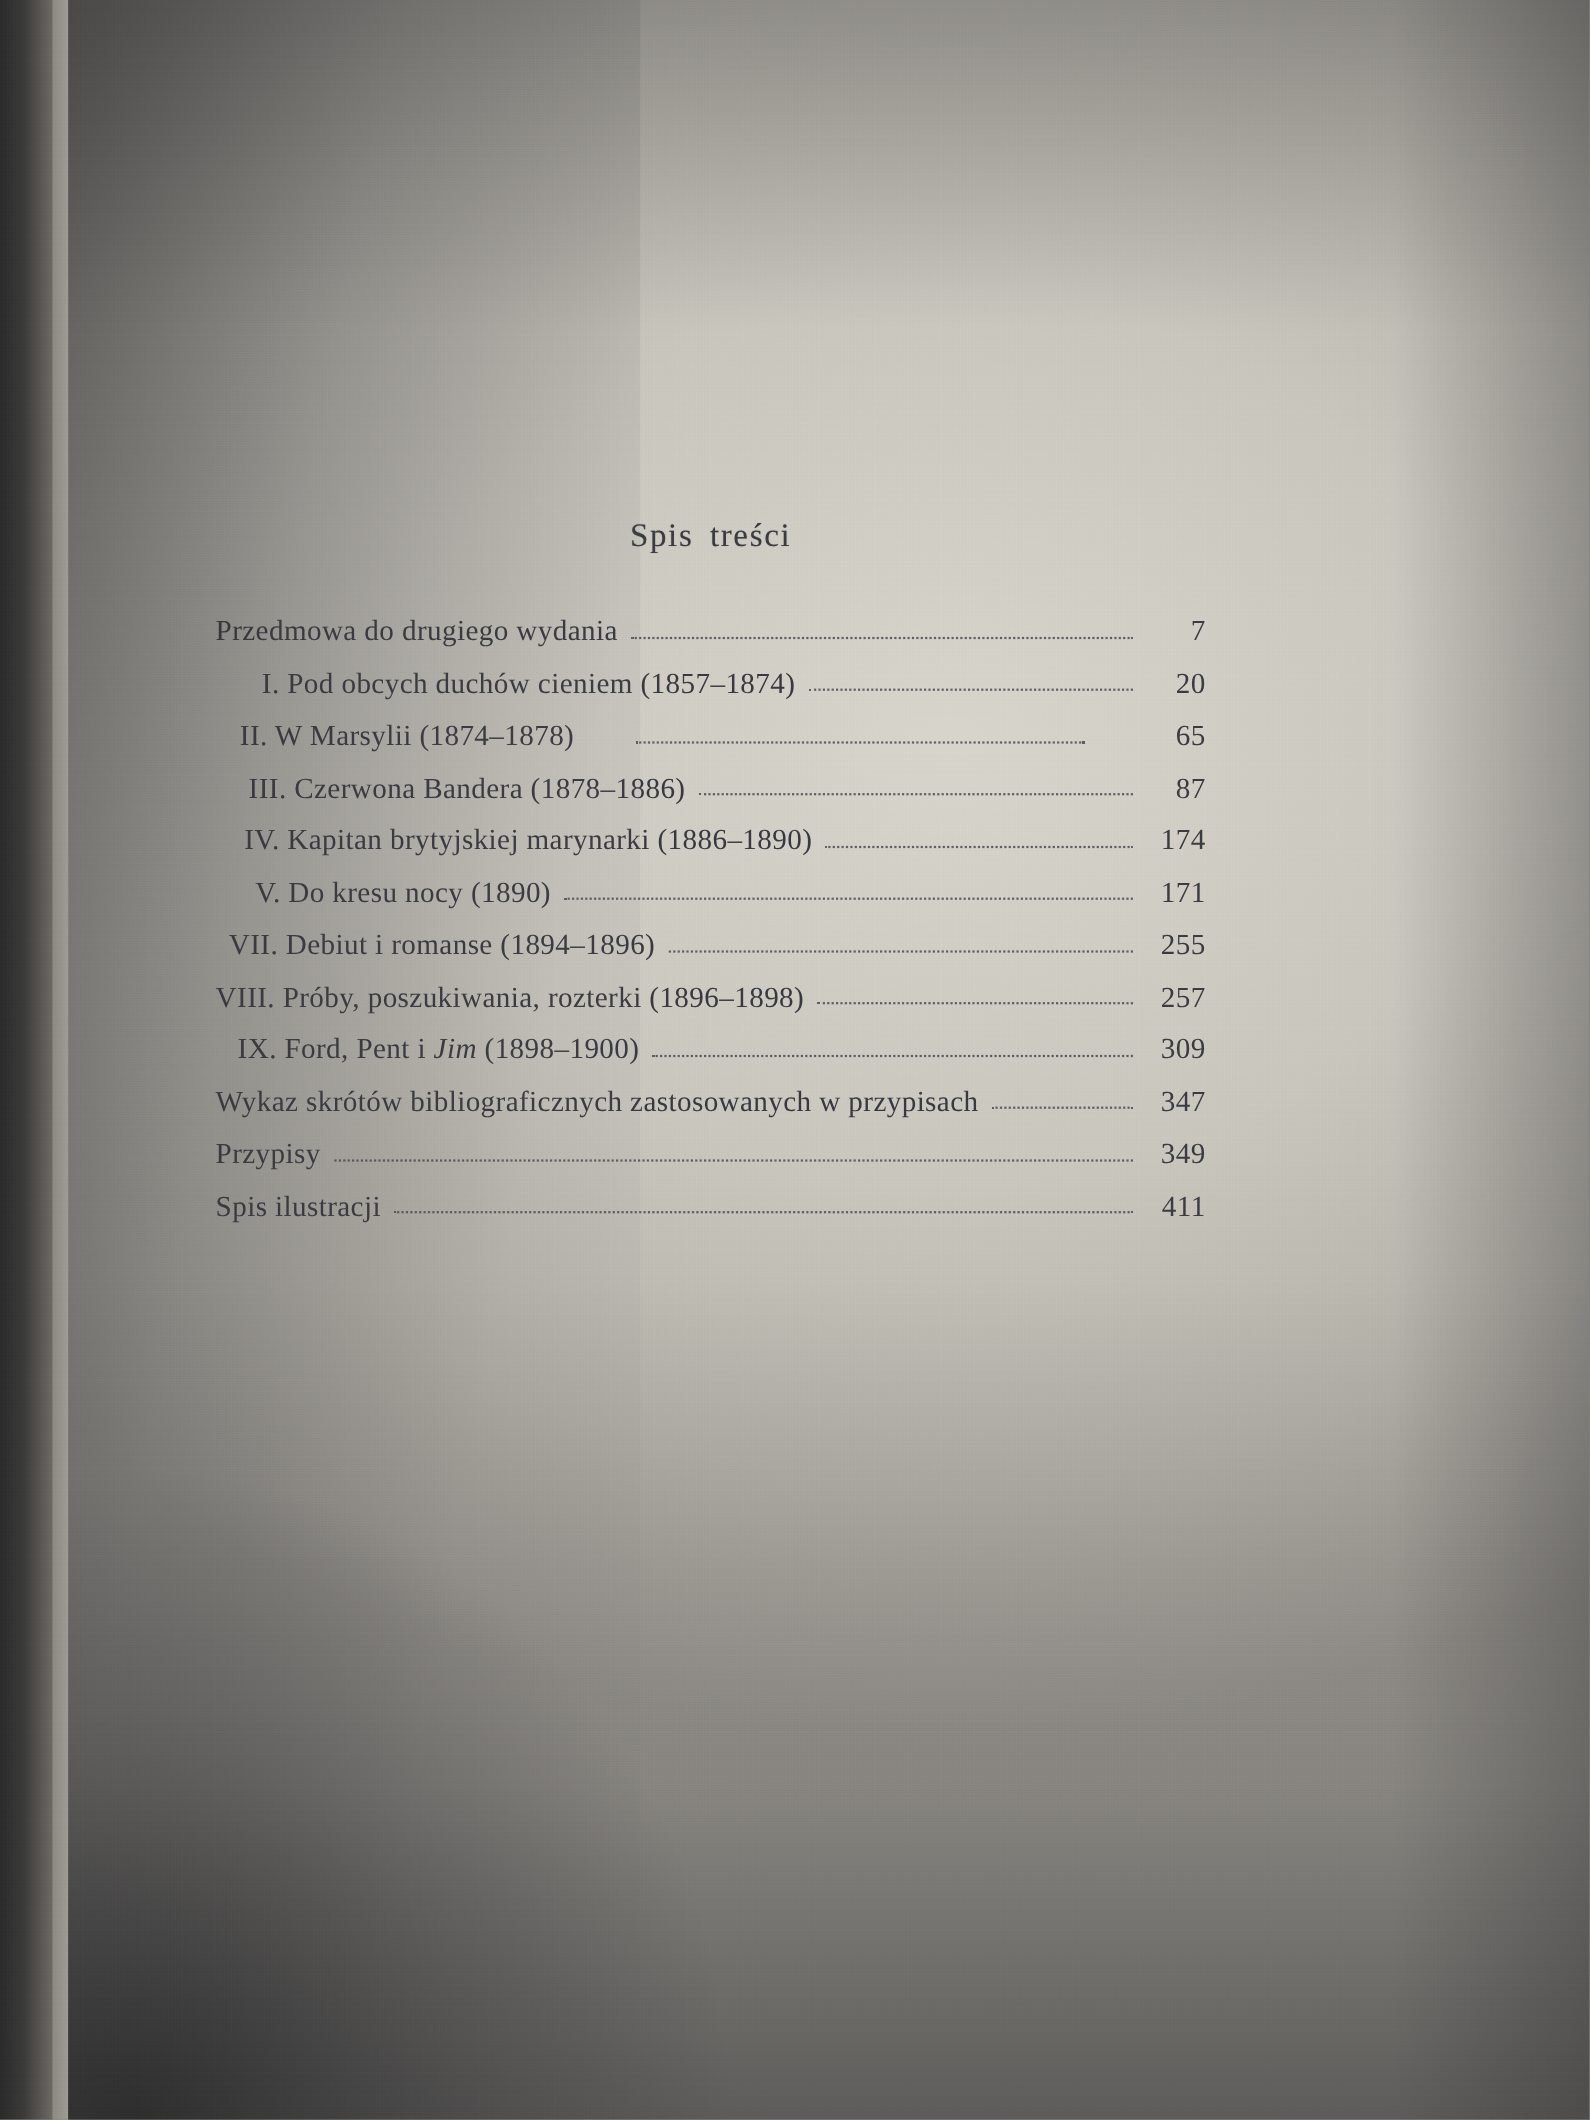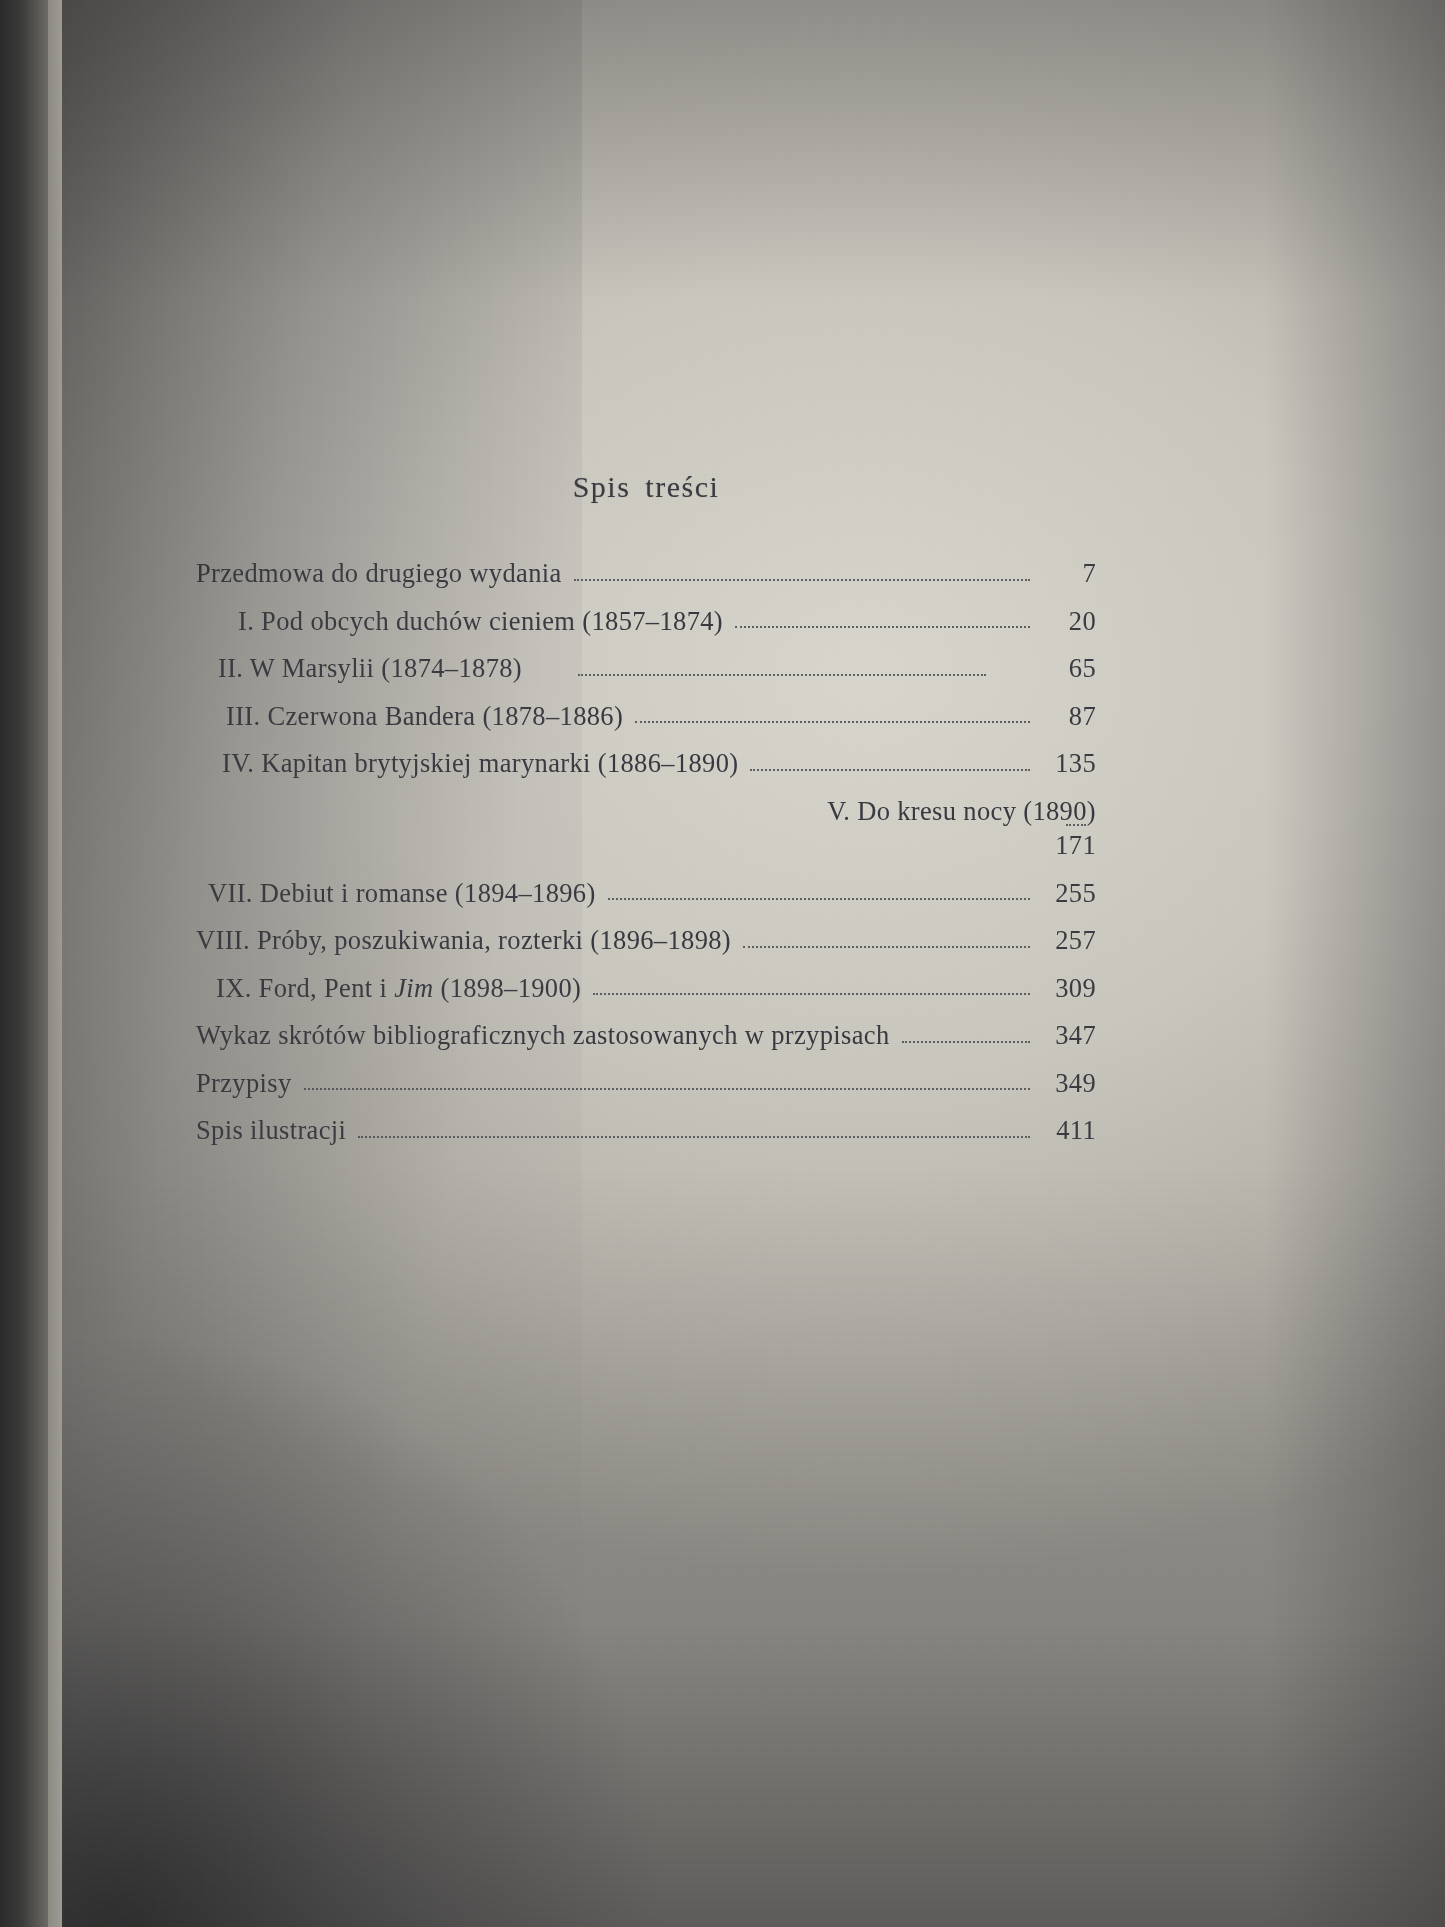--- a/index.html
+++ b/index.html
@@ -157,21 +157,21 @@
     flex: 0 0 auto;
     width: 56px;
     text-align: right;
     color: #3a3b41;
   }
 
   .indent-1 { padding-left: 42px; }
   .indent-2 { padding-left: 22px; gap: 44px; }
   .indent-3 { padding-left: 30px; }
   .indent-4 { padding-left: 26px; }
-  .indent-5 { padding-left: 36px; flex-direction: column; }
+  .indent-5 { padding-left: 36px; }
   .indent-6 { padding-left: 34px; }
   .indent-7 { padding-left: 12px; }
   .indent-8 { padding-left: 0px; }
   .indent-9 { padding-left: 20px; }
   .indent-0 { padding-left: 0px; }
 
   em.ital { font-style: italic; }
 </style>
 </head>
 <body>
@@ -200,21 +200,21 @@
           <span class="page">65</span>
         </li>
         <li class="toc-row indent-3">
           <span class="label">III. Czerwona Bandera (1878–1886)</span>
           <span class="dots"></span>
           <span class="page">87</span>
         </li>
         <li class="toc-row indent-4">
           <span class="label">IV. Kapitan brytyjskiej marynarki (1886–1890)</span>
           <span class="dots"></span>
-          <span class="page">135</span>
+          <span class="page">174</span>
         </li>
         <li class="toc-row indent-5">
           <span class="label">V. Do kresu nocy (1890)</span>
           <span class="dots"></span>
           <span class="page">171</span>
         </li>
         <li class="toc-row indent-7">
           <span class="label">VII. Debiut i romanse (1894–1896)</span>
           <span class="dots"></span>
           <span class="page">255</span>

